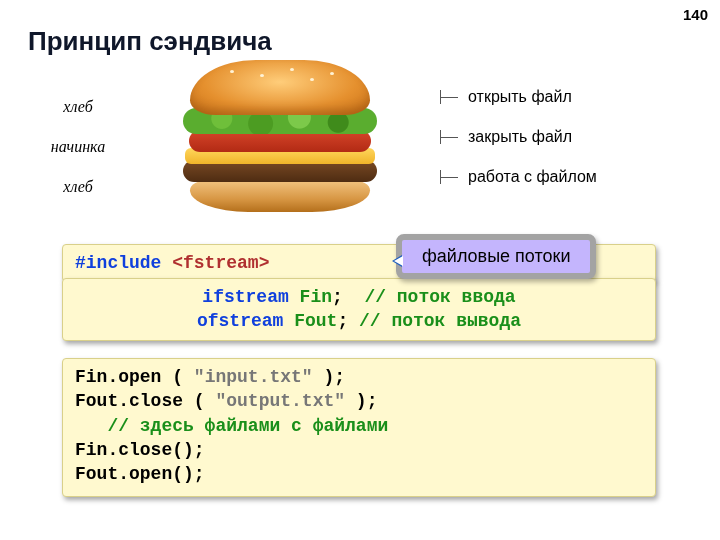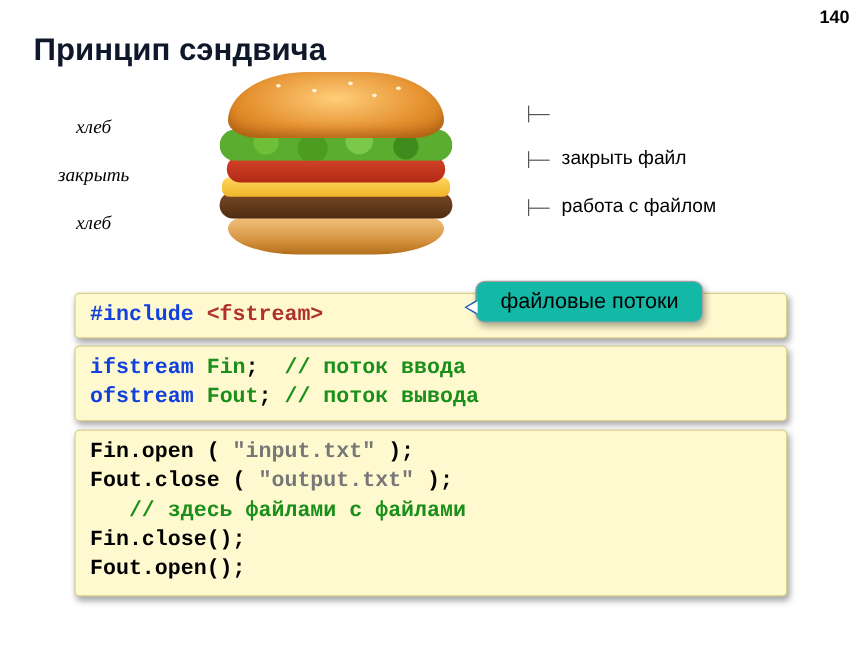--- a/index.html
+++ b/index.html
@@ -156,35 +156,35 @@
     box-shadow: 2px 3px 5px rgba(0,0,0,0.35);
     font-family: Liberation Mono, monospace;
     font-weight: bold;
     font-size: 18px;
     line-height: 1.35;
     padding: 6px 12px;
     white-space: pre;
     color: #000;
   }
   .cb1 { top: 244px; }
-  .cb2 { top: 288px; }
+  .cb2 { top: 278px; text-align: center; }
   .cb3 { top: 358px; padding-bottom: 10px; }
 
   .kw-blue { color: #1040dd; }
   .kw-green { color: #1a8f1a; }
   .kw-maroon { color: #b03030; }
   .kw-gray { color: #777; }
 
   
   .callout {
     position: absolute;
     top: 234px;
     left: 396px;
-    background: #14b8a6;
-    border: 1px solid #a3a3a3;
+    background: #c4b5fd;
+    border: 6px solid #a3a3a3;
     border-radius: 8px;
     padding: 6px 20px;
     font-size: 18px;
     color: #000;
     box-shadow: 2px 3px 5px rgba(0,0,0,0.3);
     z-index: 5;
   }
   .callout::after {
     content: "";
     position: absolute;
@@ -208,21 +208,21 @@
   }
 </style>
 </head>
 <body>
 
 <div class="page-number">140</div>
 <div class="title">Принцип сэндвича</div>
 
 <div class="left-labels">
   <div>хлеб</div>
-  <div>закрыть</div>
+  <div>начинка</div>
   <div>хлеб</div>
 </div>
 
 <div class="sandwich">
   <div class="bun-bottom"></div>
   <div class="patty"></div>
   <div class="cheese"></div>
   <div class="tomato"></div>
   <div class="lettuce"></div>
   <div class="bun-top">
@@ -230,20 +230,21 @@
     <span class="seeds" style="top:14px;left:70px"></span>
     <span class="seeds" style="top:8px;left:100px"></span>
     <span class="seeds" style="top:18px;left:120px"></span>
     <span class="seeds" style="top:12px;left:140px"></span>
   </div>
 </div>
 
 <div class="right-labels">
   <div class="row">
     <span class="tick"></span>
+    <span>открыть файл</span>
   </div>
   <div class="row">
     <span class="tick"></span>
     <span>закрыть файл</span>
   </div>
   <div class="row">
     <span class="tick"></span>
     <span>работа с  файлом</span>
   </div>
 </div>

